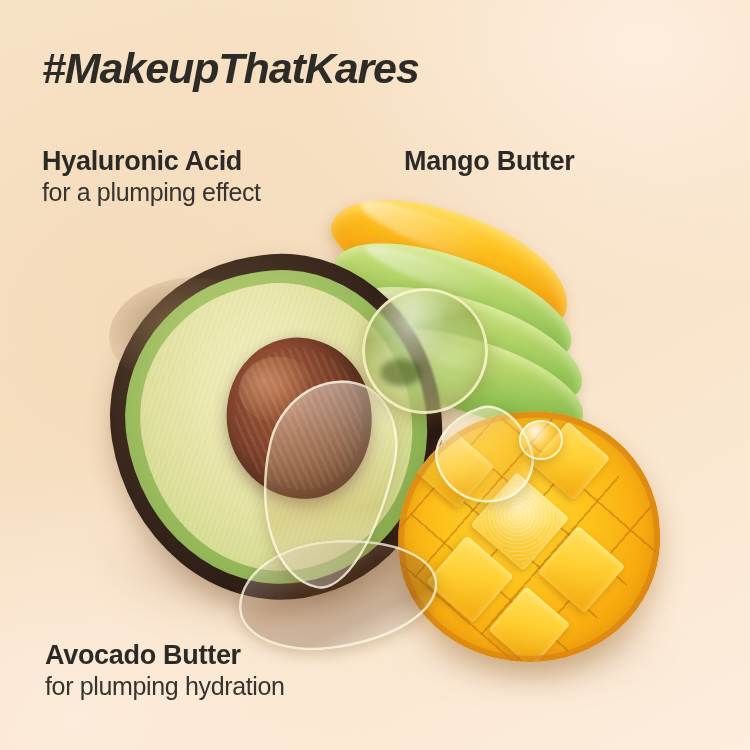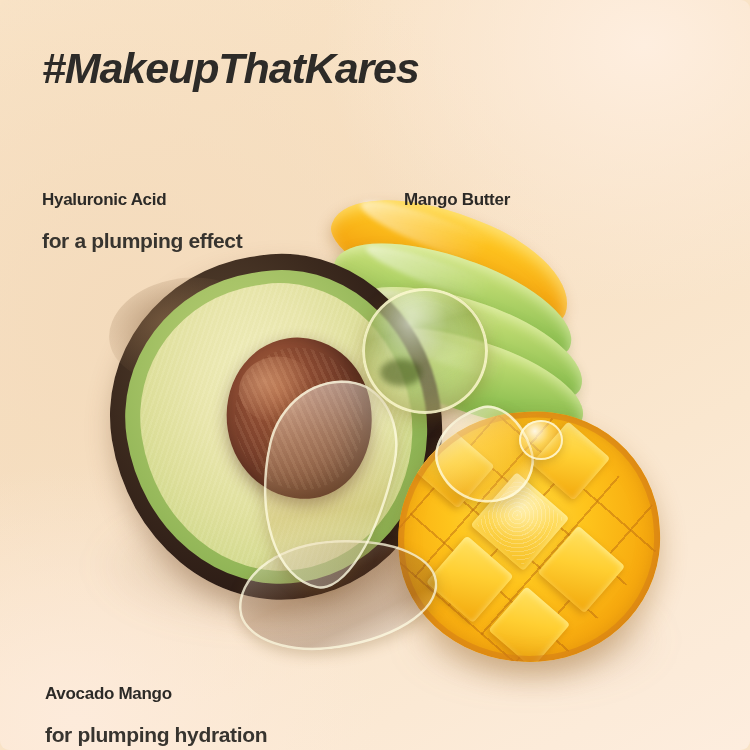--- a/index.html
+++ b/index.html
@@ -9,38 +9,37 @@
     font-family:"Liberation Sans","DejaVu Sans",sans-serif;
     background:#F9E3C6;
   }
   #banner{
     position:relative;width:750px;height:750px;overflow:hidden;
     background:
       radial-gradient(ellipse 520px 420px at 86% 6%,  #FEEEDF 0%, rgba(254,238,223,0) 62%),
       radial-gradient(ellipse 480px 400px at 10% 96%, #FDEBDB 0%, rgba(253,235,219,0) 64%),
       radial-gradient(ellipse 620px 560px at 18% 42%, #F4DBBC 0%, rgba(244,219,188,0) 70%),
       linear-gradient(150deg,#F9E4C8 0%,#F7E0C2 38%,#FAE7CF 70%,#FDEDDE 100%);
-    border-radius: 9px;
   }
 
   
   .hashtag{
     position:absolute;left:42px;top:44px;
     font-size:43px;font-weight:bold;font-style:italic;
     letter-spacing:-1.1px;color:#2D2B28;white-space:nowrap;
     font-stretch:condensed;
   }
   .block{position:absolute;white-space:nowrap;}
   .block .hl{
-    font-size:17px;font-weight:bold;color:#2C2A27;
-    letter-spacing:-0.3px;line-height:1.15;margin-top:44px;
+    font-size:27px;font-weight:bold;color:#2C2A27;
+    letter-spacing:-0.3px;line-height:1.15;
   }
   .block .sub{
-    font-size:21px;font-weight:bold;color:#37342F;
-    letter-spacing:-0.35px;line-height:1.25;margin-top:18px;
+    font-size:25px;font-weight:normal;color:#37342F;
+    letter-spacing:-0.35px;line-height:1.25;margin-top:0;
   }
   #blk-hyaluronic{left:42px;top:146px;}
   #blk-mango{left:404px;top:146px;}
   #blk-avocado{left:45px;top:640px;}
 
   
   #photo{position:absolute;inset:0;}
 
   .soft-shadow{
     position:absolute;border-radius:50%;
@@ -272,17 +271,17 @@
   <div class="block" id="blk-hyaluronic">
     <div class="hl">Hyaluronic Acid</div>
     <div class="sub">for a plumping effect</div>
   </div>
 
   <div class="block" id="blk-mango">
     <div class="hl">Mango Butter</div>
   </div>
 
   <div class="block" id="blk-avocado">
-    <div class="hl">Avocado Mango</div>
+    <div class="hl">Avocado Butter</div>
     <div class="sub">for plumping hydration</div>
   </div>
 
 </div>
 
 </body></html>

